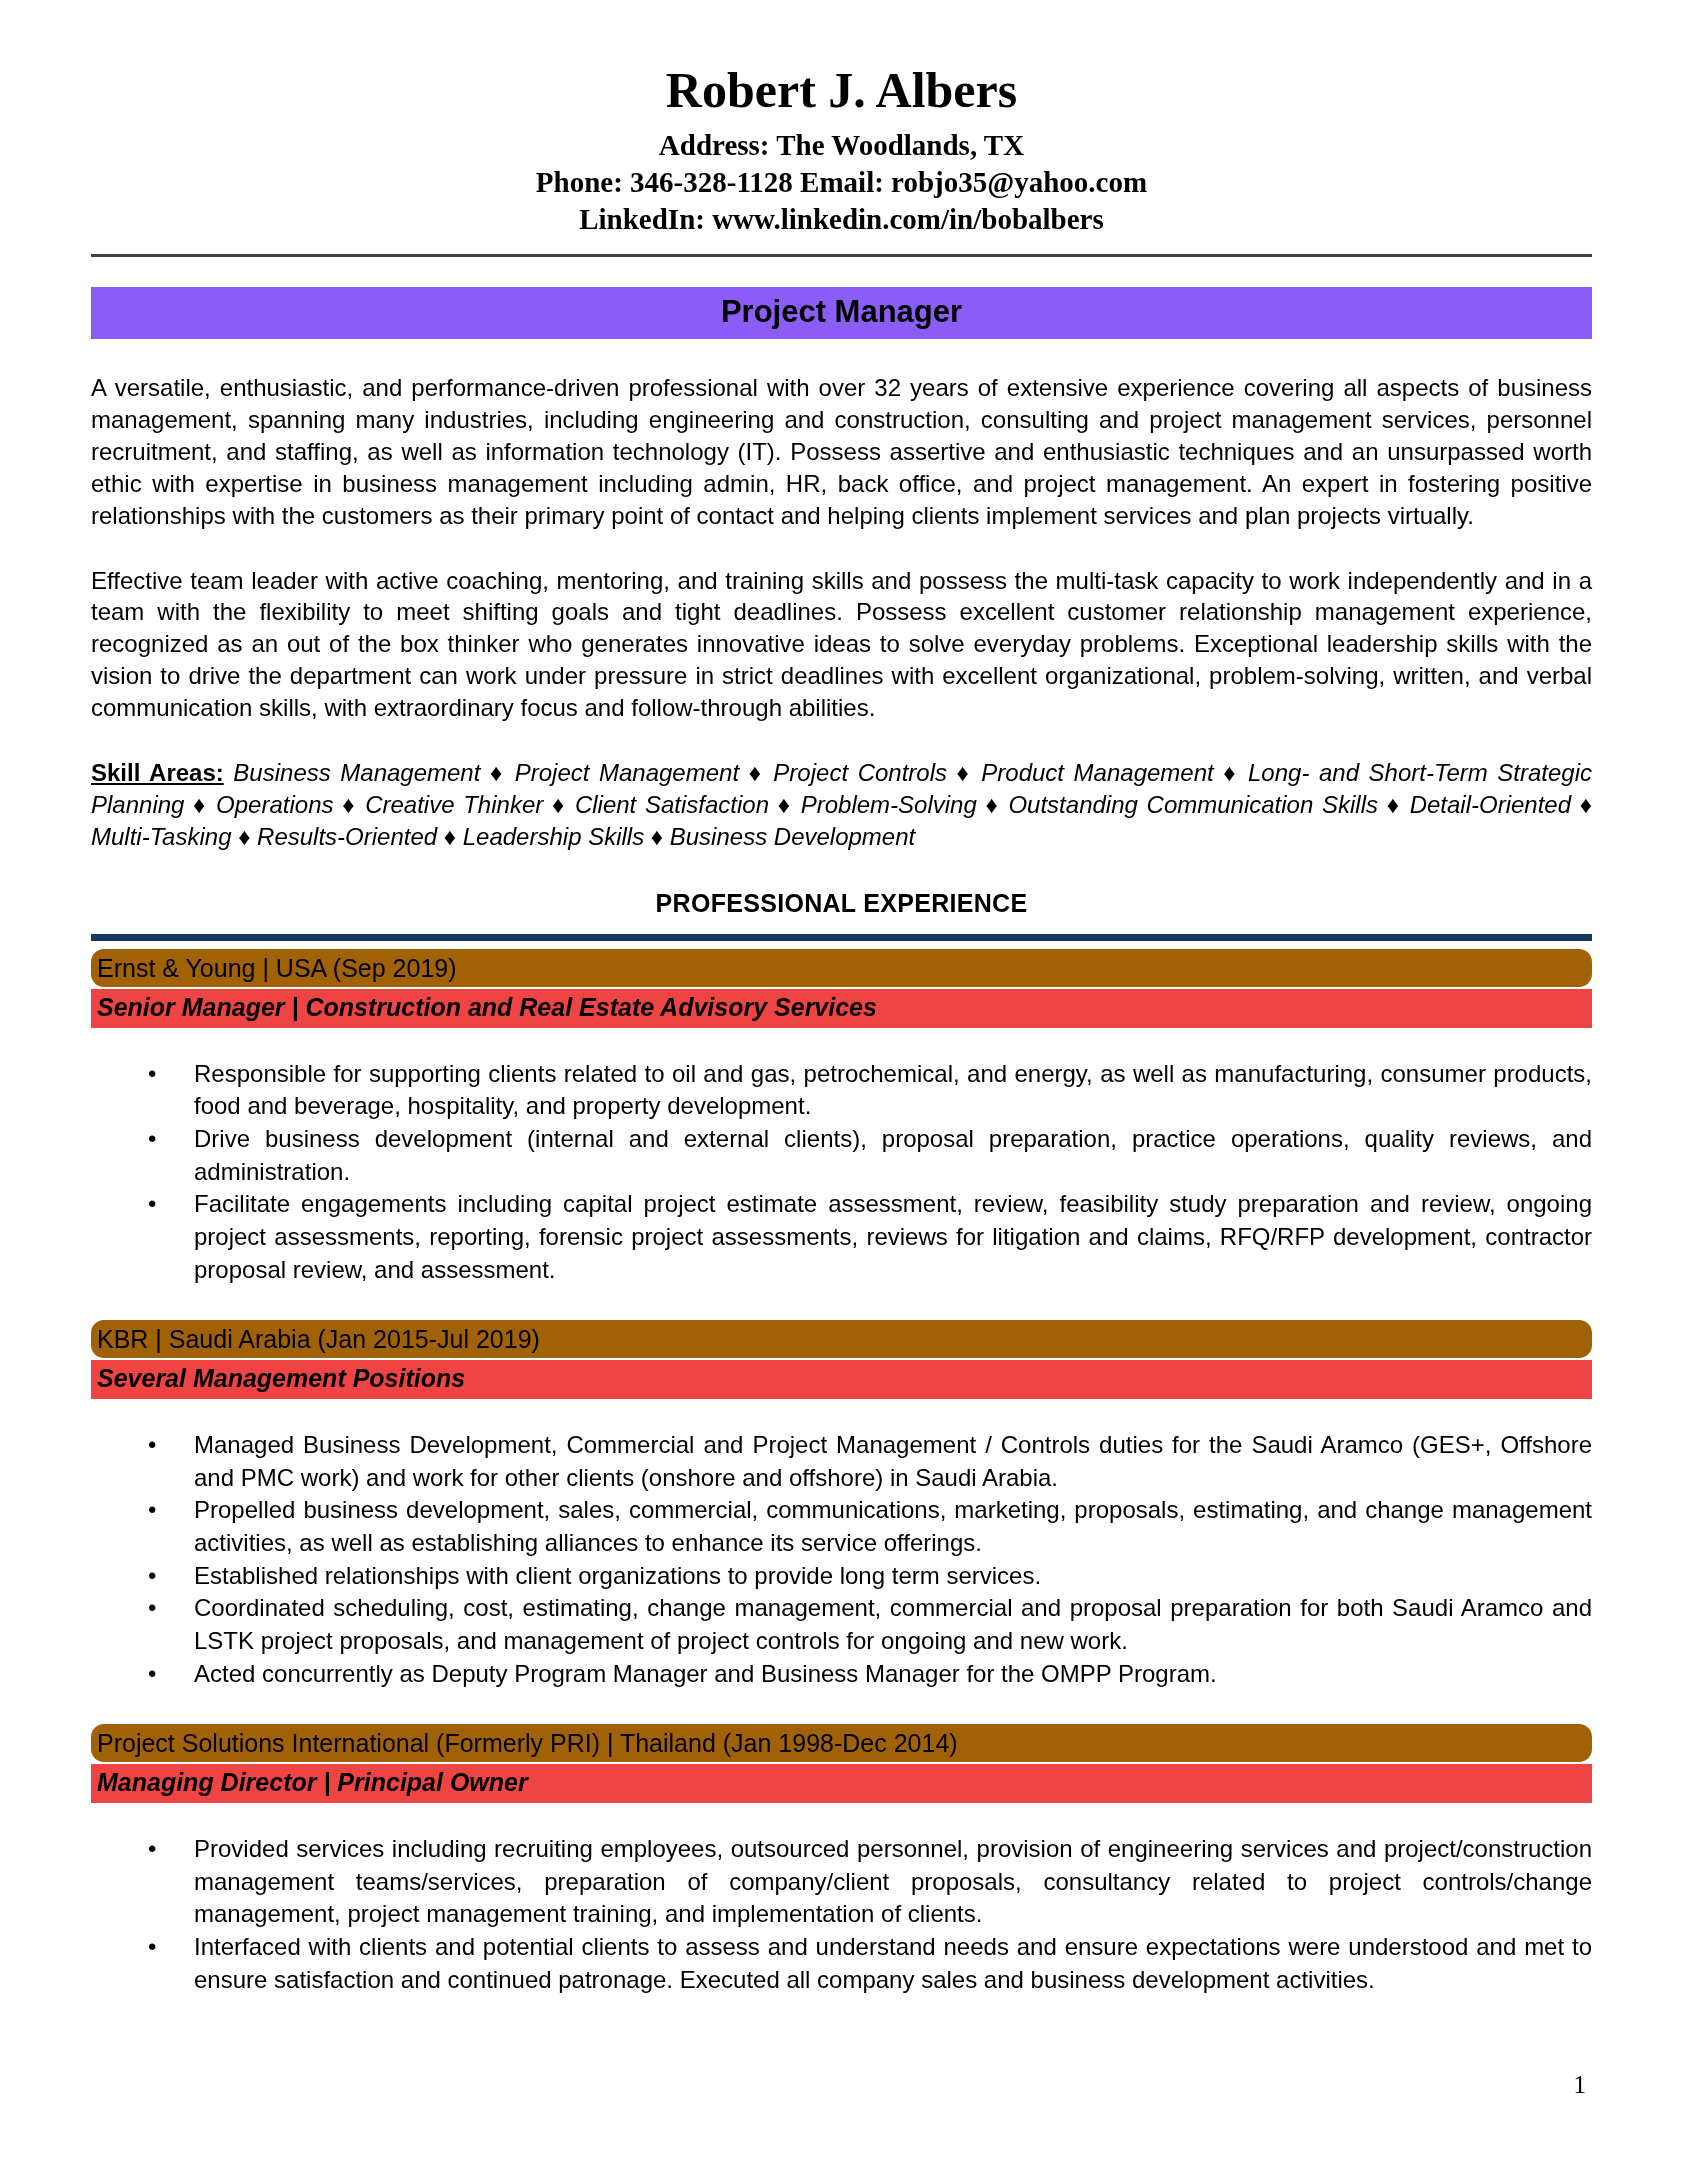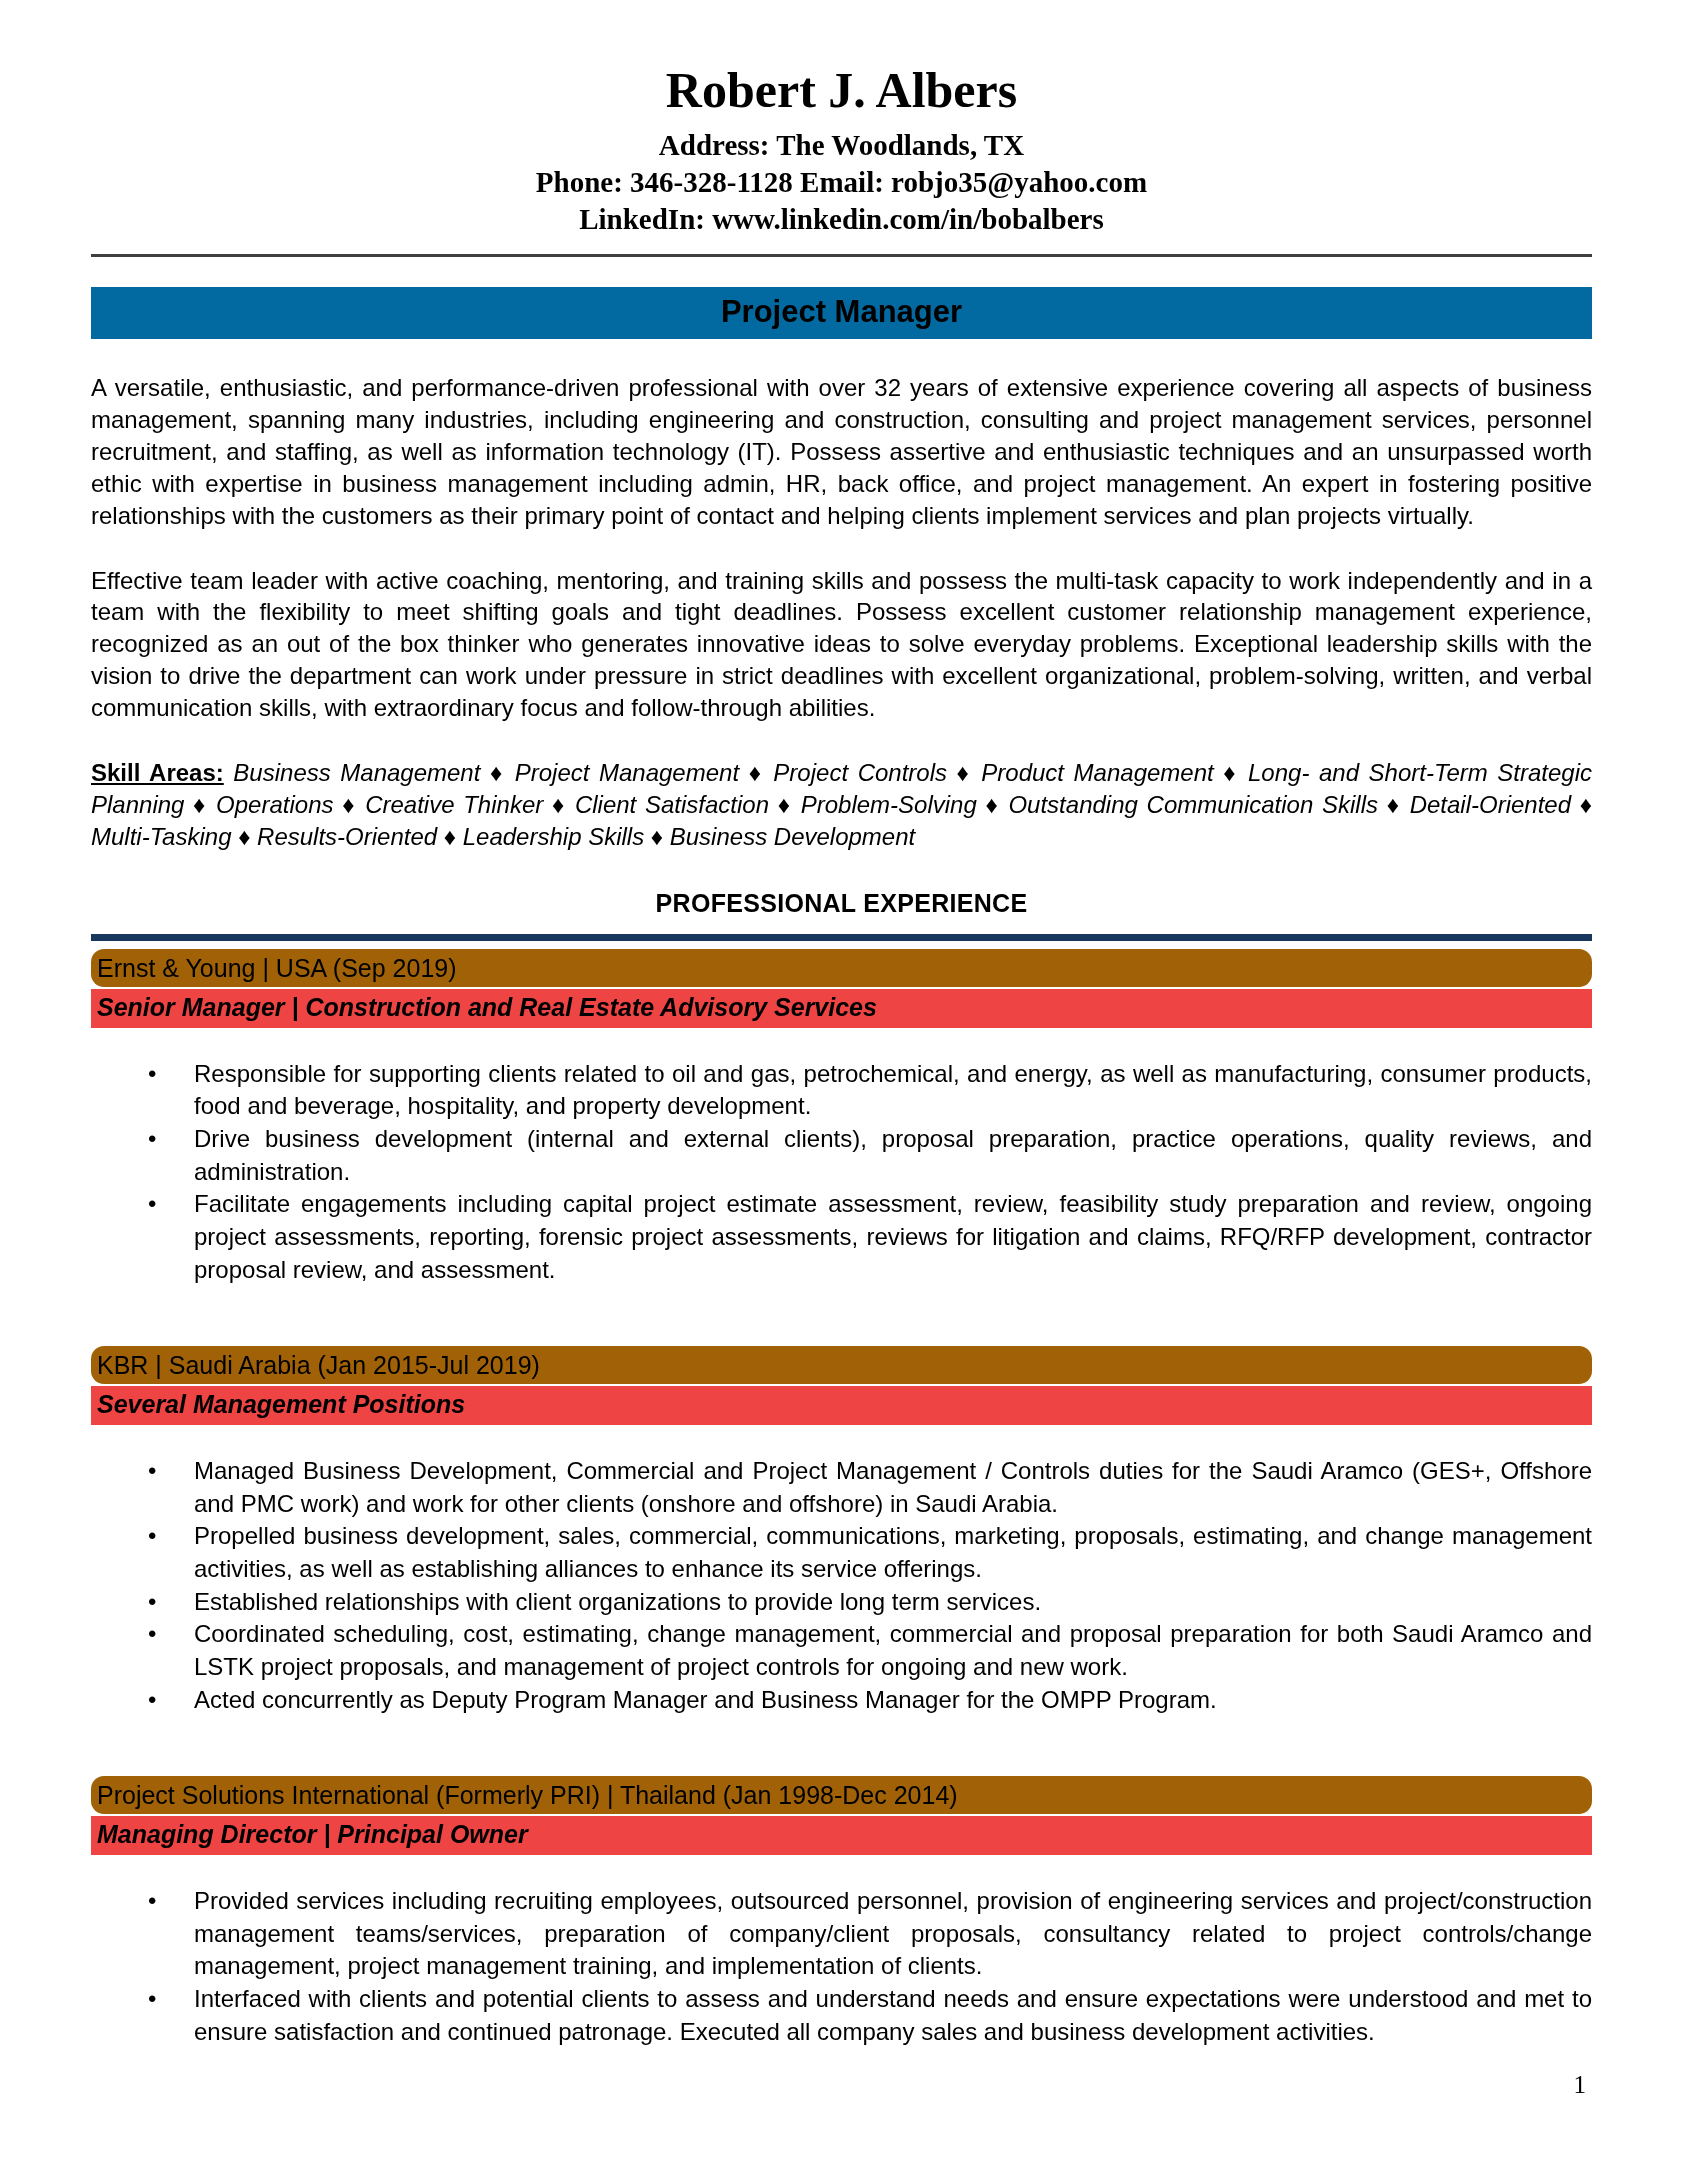--- a/index.html
+++ b/index.html
@@ -30,21 +30,21 @@
   }
   .header-rule {
     margin-top: 16px;
     border-top: 3px solid #3f3f3f;
     height: 0;
   }
 
   
   .title-bar {
     margin-top: 30px;
-    background: #0369a1;
+    background: #8b5cf6;
     text-align: center;
     font-size: 31px;
     font-weight: bold;
     padding: 7px 0 9px 0;
   }
 
   
   .para {
     margin: 33px 0 0 0;
     font-size: 24px;
@@ -65,21 +65,21 @@
     font-weight: bold;
     letter-spacing: 0.3px;
   }
   .blue-rule {
     margin-top: 16px;
     height: 7px;
     background: #17375d;
   }
 
   .job-head { margin-top: 8px; }
-  .job + .job .job-head { margin-top: 60px; }
+  .job + .job .job-head { margin-top: 34px; }
   .job-company {
     background: #a16207;
     font-size: 25px;
     font-weight: normal;
     padding: 5px 10px 4px 6px;
     border-radius: 13px;
   }
   .job-title {
     background: #ef4444;
     font-size: 25px;

